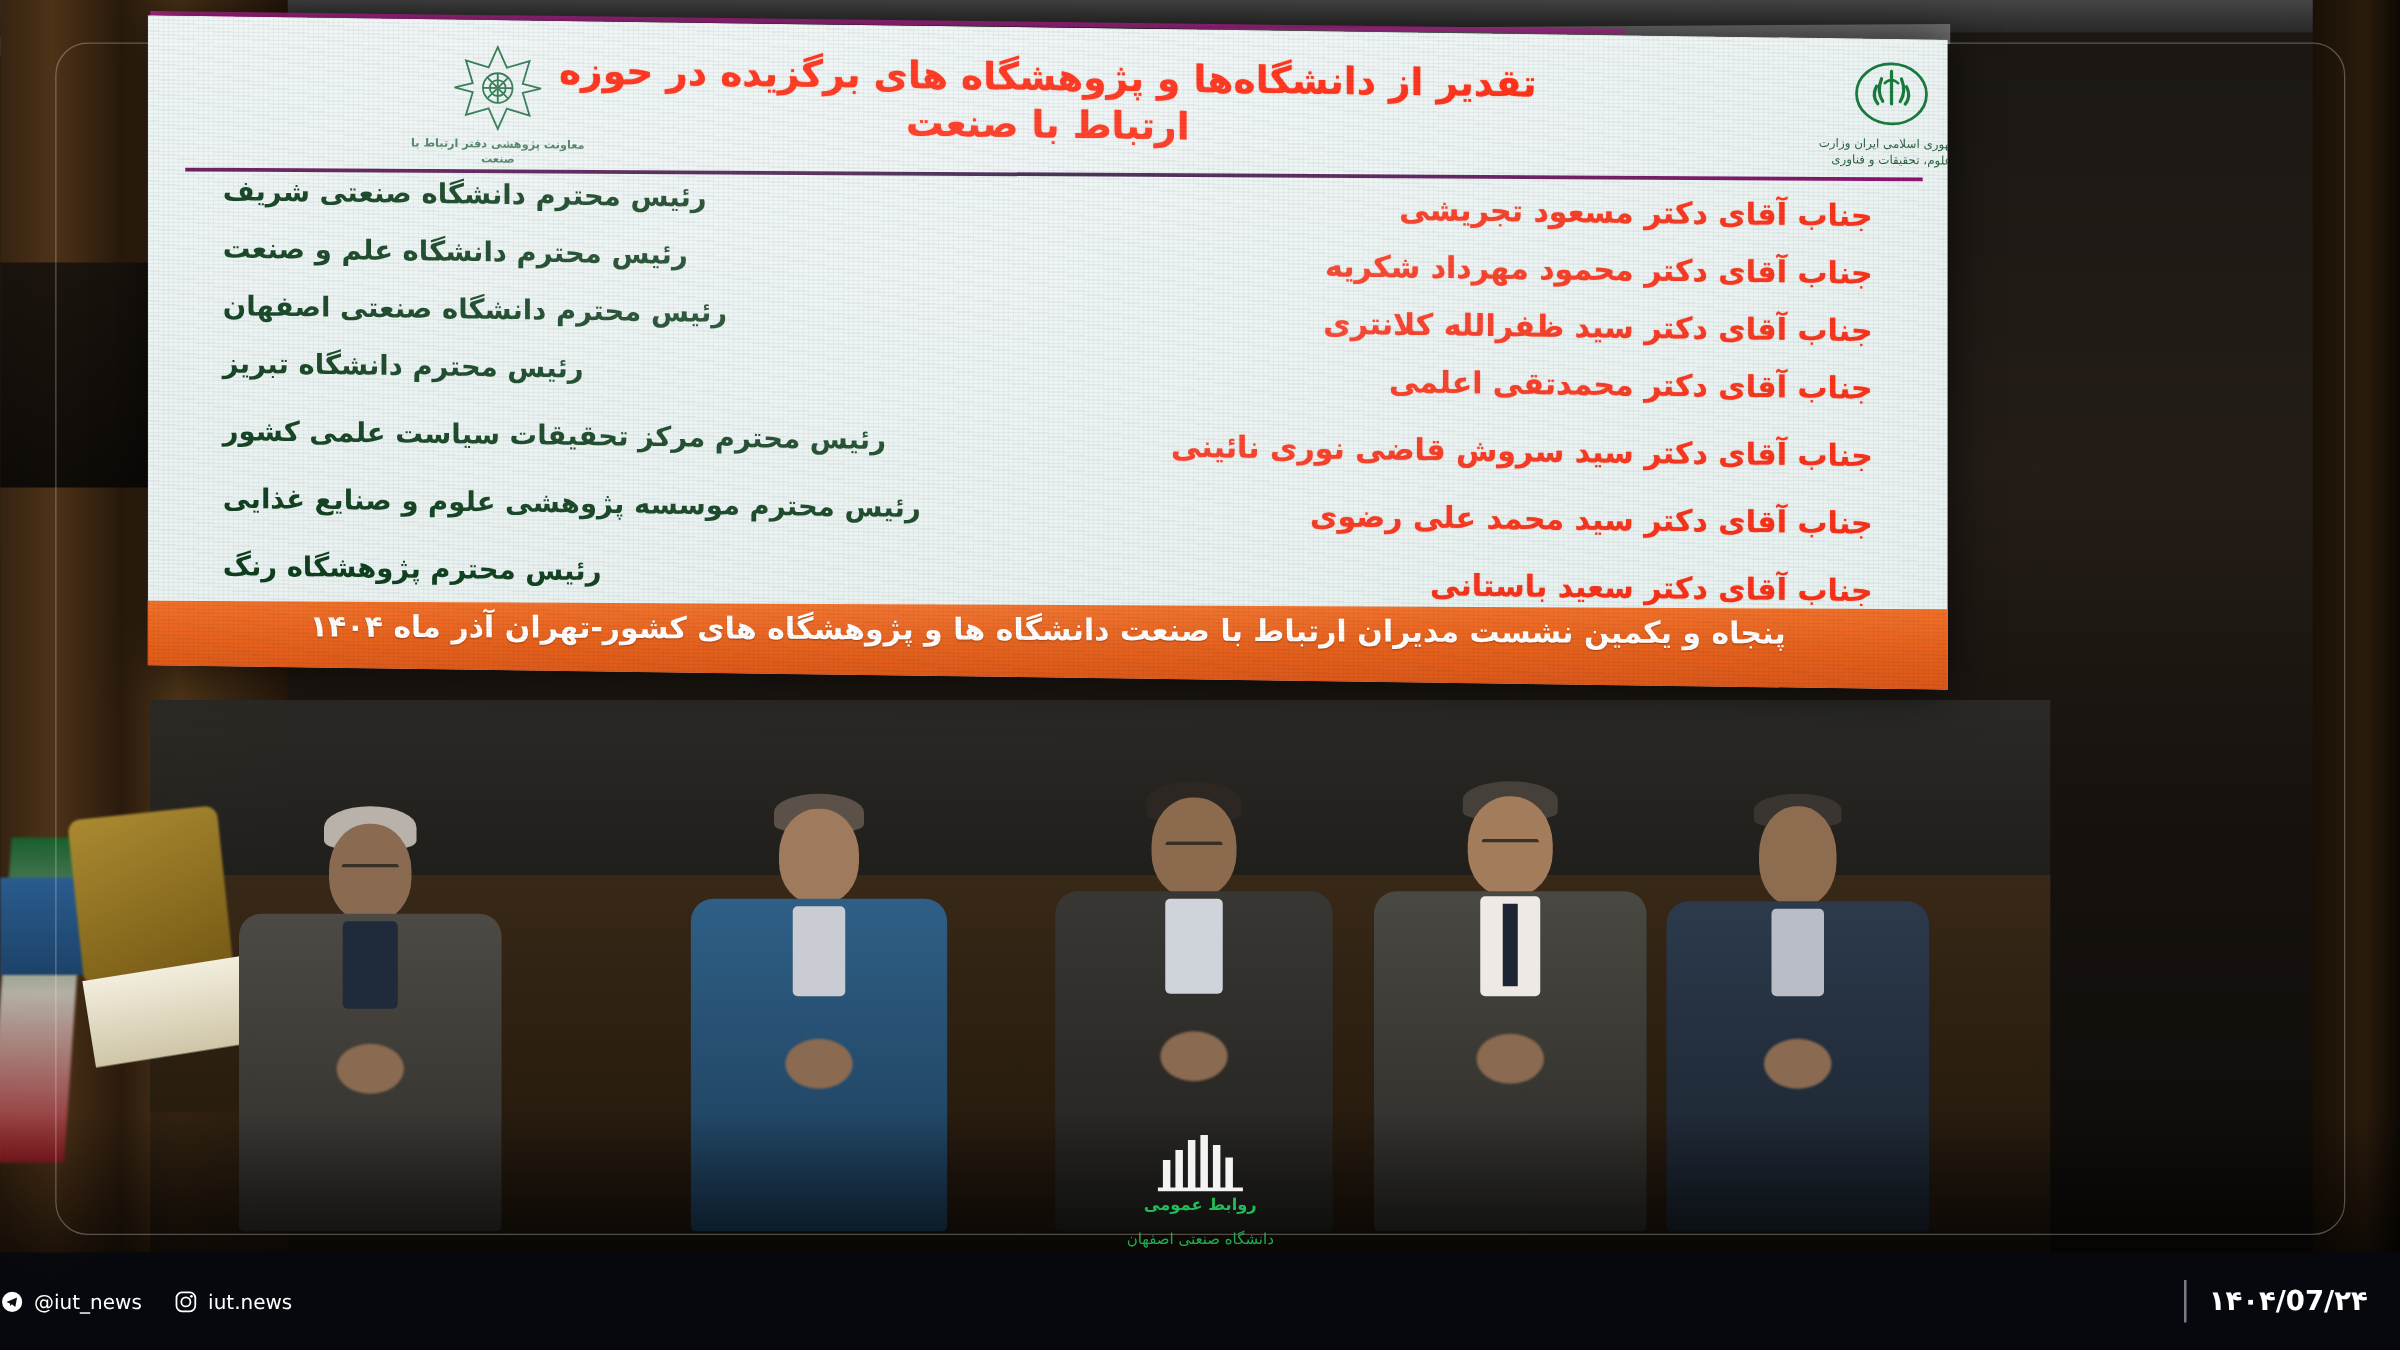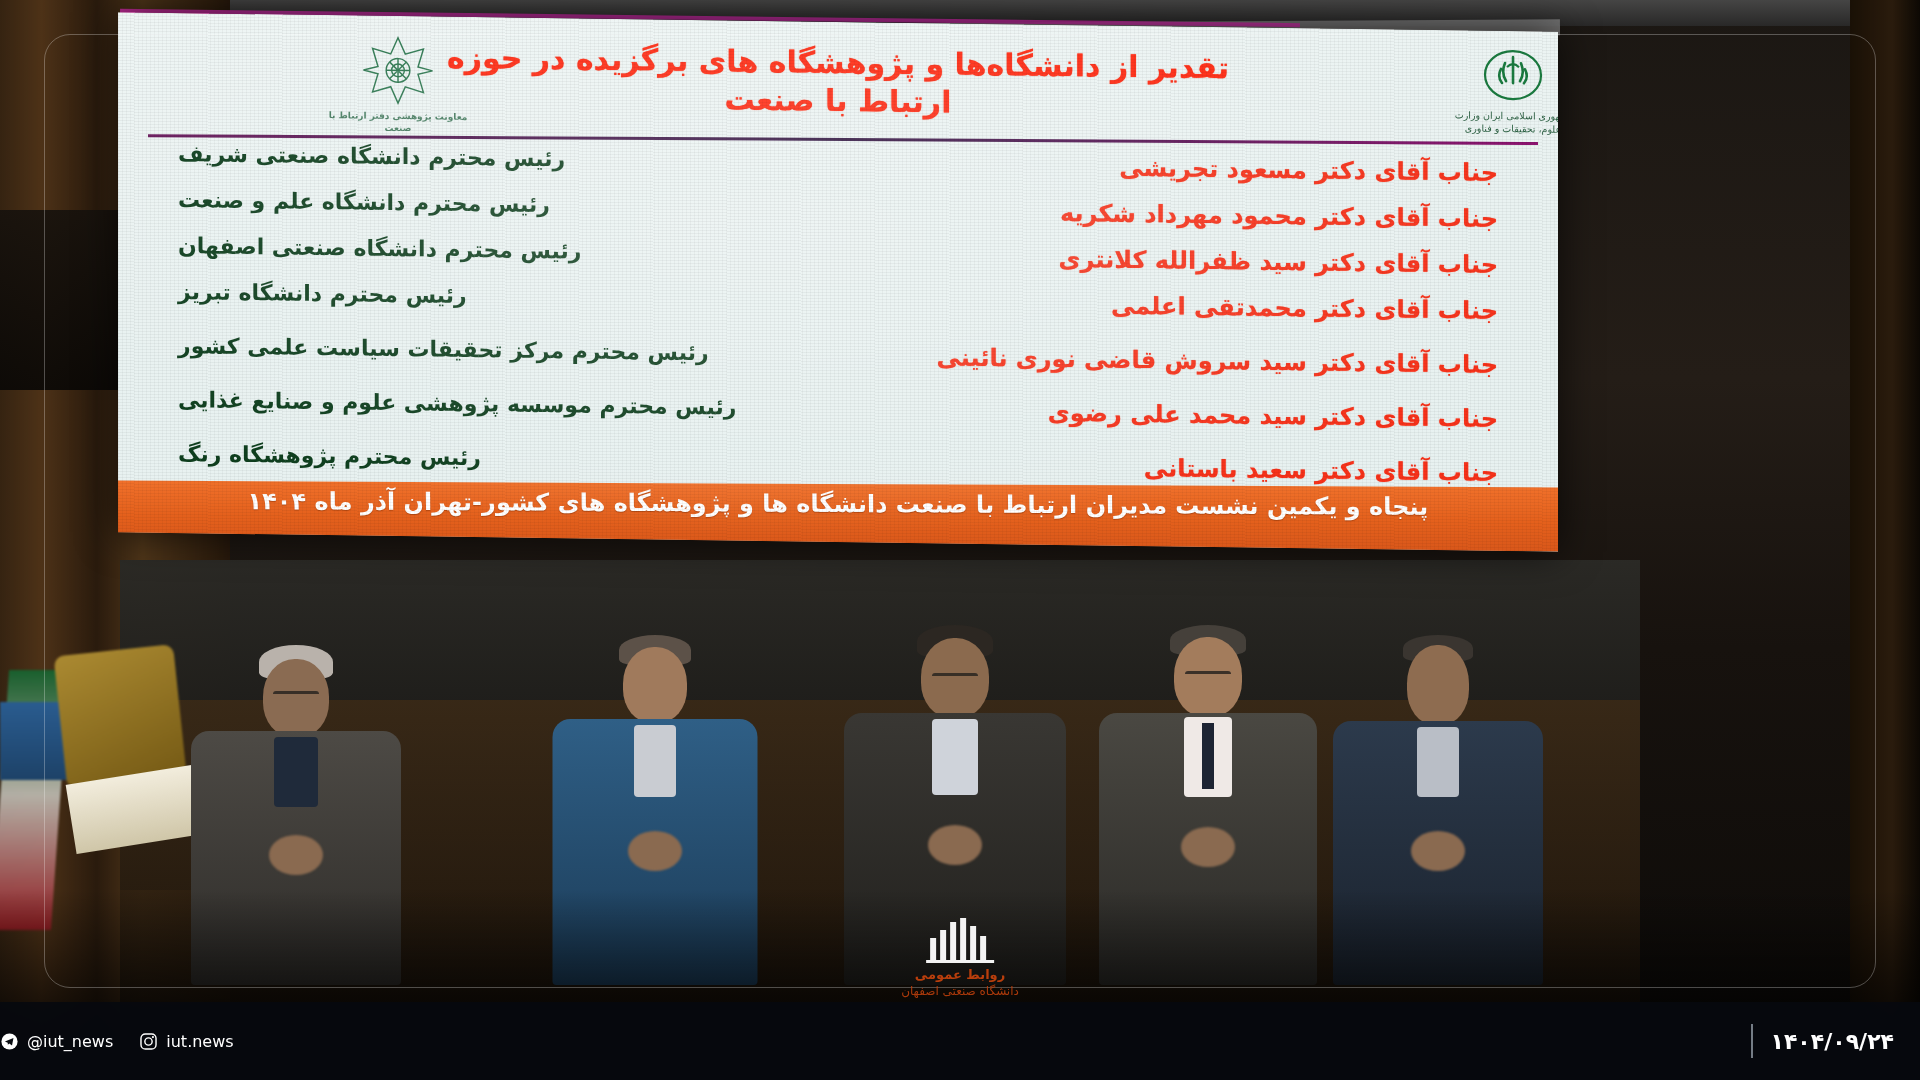--- a/index.html
+++ b/index.html
@@ -110,23 +110,23 @@
   .bb-date{color:#fff;font-size:22px;font-weight:bold;padding:0 26px 0 18px;white-space:nowrap;letter-spacing:.5px;}
   .bb-sep{width:2px;height:34px;background:#9aa3ad;opacity:.75;}
   .bb-caption{flex:0 0 auto;color:#fff;font-size:19px;padding:0 26px;white-space:nowrap;}
   .bb-spacer{flex:1 1 auto;}
   .bb-social{display:flex;align-items:center;gap:26px;padding:0 26px 0 0;}
   .soc{display:flex;align-items:center;gap:8px;color:#fff;font-size:16px;direction:ltr;}
   .soc svg{display:block;}
 
   
   .center-logo{position:absolute;left:50%;transform:translateX(-50%);bottom:82px;
-      display:flex;flex-direction:column;align-items:center;color:#c2410c;opacity:.95;}
+      display:flex;flex-direction:column;align-items:center;color:#22c55e;opacity:.95;}
   .cl-title{font-size:13px;font-weight:bold;margin-top:3px;}
-  .cl-sub{font-size:12px;margin-top:2px;opacity:.92;}
+  .cl-sub{font-size:12px;margin-top:12px;opacity:.92;}
 
   
   .frame-line{position:absolute;left:44px;top:34px;right:44px;bottom:92px;
     border:1px solid rgba(255,255,255,.28);border-radius:26px;pointer-events:none;}
   
   .fringe{position:absolute;left:120px;top:16px;width:1180px;height:4px;background:#cf2aa8;opacity:.85;
     transform:rotate(0.7deg);}
   .fringe2{position:absolute;left:0px;top:0px;width:1920px;height:26px;
     background:linear-gradient(180deg,#4a4a4a,#2a2a2a);opacity:.9;}
   .topgrey{position:absolute;left:0;top:24px;width:1560px;height:16px;background:#7d7d7d;opacity:.85;
@@ -282,21 +282,21 @@
         <rect x="46" y="10" width="6" height="36"></rect>
         <rect x="56" y="20" width="6" height="26"></rect>
       </g>
       <rect x="2" y="44" width="68" height="3" fill="#ffffff"></rect>
     </svg>
     <div class="cl-title">روابط عمومی</div>
     <div class="cl-sub">دانشگاه صنعتی اصفهان</div>
   </div>
 
   <div id="bottombar">
-    <div class="bb-date">۱۴۰۴/۰۹/۲۴</div>
+    <div class="bb-date">۱۴۰۴/07/۲۴</div>
     <div class="bb-sep"></div>
     <div class="bb-spacer"></div>
     <div class="bb-social">
       <div class="soc">
         <svg width="19" height="19" viewBox="0 0 24 24">
           <rect x="2.5" y="2.5" width="19" height="19" rx="5.5" fill="none" stroke="#fff" stroke-width="1.8"></rect>
           <circle cx="12" cy="12" r="4.6" fill="none" stroke="#fff" stroke-width="1.8"></circle>
           <circle cx="17.6" cy="6.4" r="1.4" fill="#fff"></circle>
         </svg>
         <span>iut.news</span>

